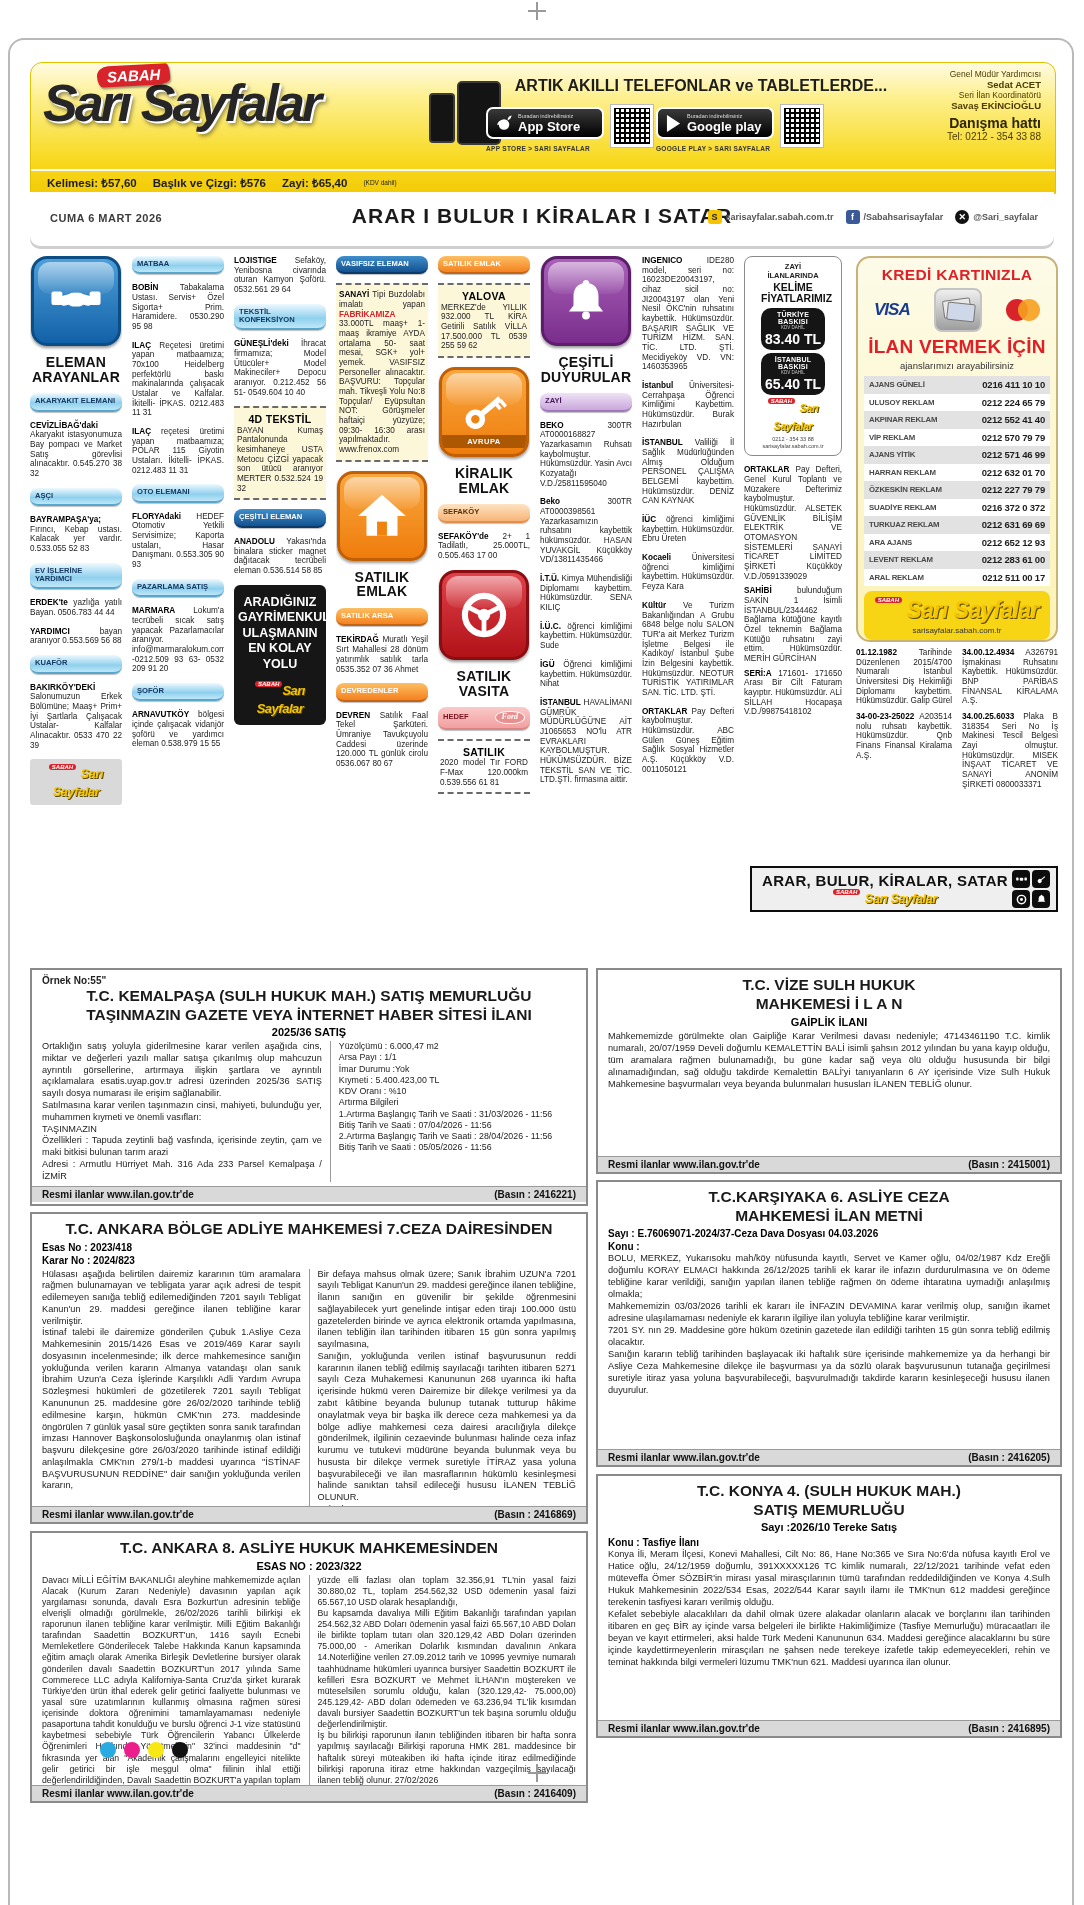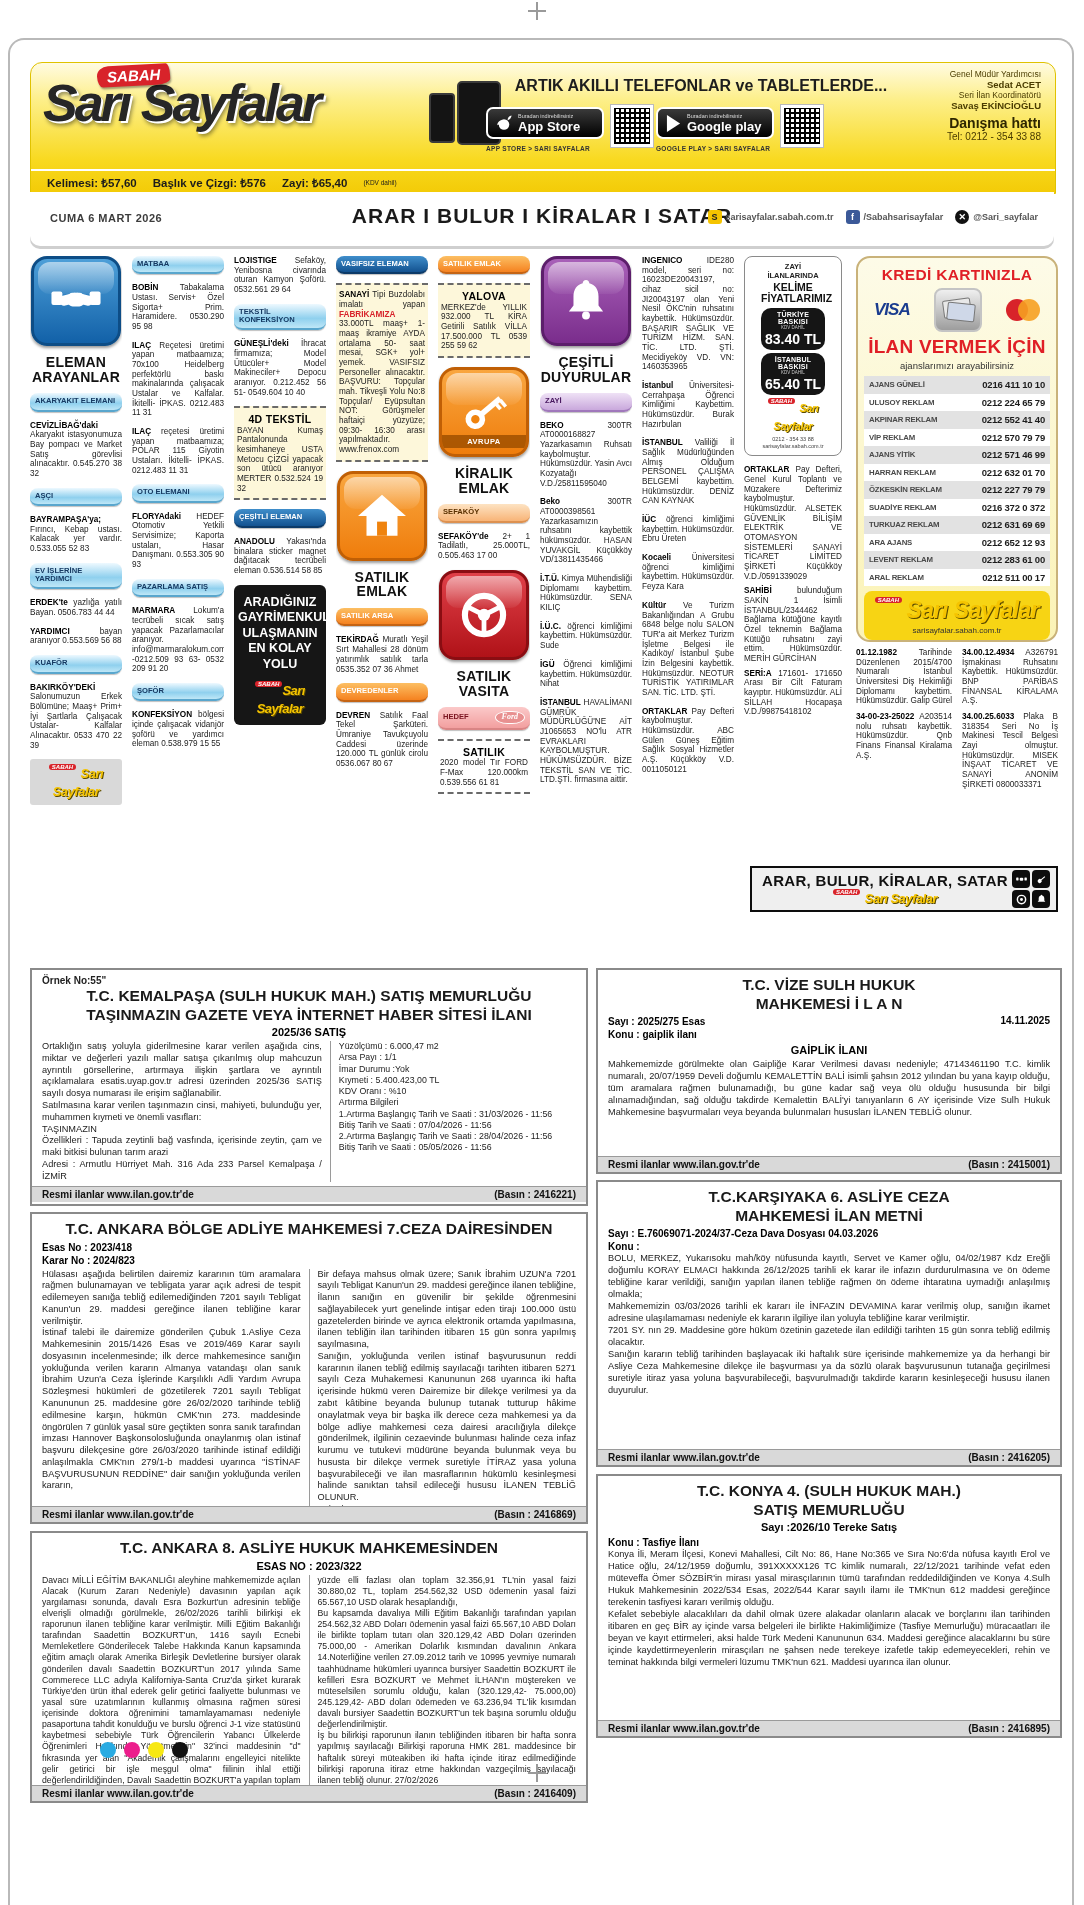--- a/index.html
+++ b/index.html
@@ -278,21 +278,21 @@
   <div class="bdg blue"><span>OTO ELEMANI</span></div>
 
   <div class="ad"><span class="lead">FLORYAdaki</span> <span>HEDEF Otomotiv Yetkili Servisimize; Kaporta ustaları, Hasar Danışmanı. 0.553.305 90 93</span>  </div>
 
   <div class="bdg blue"><span>PAZARLAMA SATIŞ</span></div>
 
   <div class="ad"><span class="lead">MARMARA</span> <span>Lokum'a tecrübeli sıcak satış yapacak Pazarlamacılar aranıyor. info@marmaralokum.com.tr -0212.509 93 63- 0532 209 91 20</span>  </div>
 
   <div class="bdg blue"><span>ŞOFÖR</span></div>
 
-  <div class="ad"><span class="lead">KONFEKSİYON</span> <span>bölgesi içinde çalışacak vidanjör şoförü ve yardımcı eleman 0.538.979 15 55</span>  </div>
+  <div class="ad"><span class="lead">ARNAVUTKÖY</span> <span>bölgesi içinde çalışacak vidanjör şoförü ve yardımcı eleman 0.538.979 15 55</span>  </div>
 
 </div>
     <div class="col c3">
 
   <div class="ad"><span class="lead">LOJİSTİĞE</span> <span>Sefaköy, Yenibosna civarında oturan Kamyon Şoförü. 0532.561 29 64</span>  </div>
 
   <div class="bdg blue"><span>TEKSTİL KONFEKSİYON</span></div>
 
   <div class="ad"><span class="lead">GÜNEŞLİ'deki</span> <span>İhracat firmamıza; Model Ütücüler+ Model Makineciler+ Depocu aranıyor. 0.212.452 56 51- 0549.604 10 40</span>  </div>
 
@@ -653,25 +653,20 @@
     </div>
     <div class="n-foot" style="position:absolute;left:0;right:0;bottom:0;margin:0;">
         <span>Resmi ilanlar www.ilan.gov.tr'de</span>
         <span>(Basın : 2416409)</span>
       </div>
   </div>
 
   <div class="notice" style="left:596px;top:968px;width:466px;height:206px;">
     <div class="n-title">T.C. VİZE SULH HUKUK
 MAHKEMESİ İ L A N</div>
-    <div class="n-metarow">
-      <span class="n-meta">Sayı : 2025/275 Esas
-Konu : gaiplik ilanı</span>
-      <span>14.11.2025</span>
-    </div>
     <div class="n-head">GAİPLİK İLANI</div>
     <div class="n-body">Mahkememizde görülmekte olan Gaipliğe Karar Verilmesi davası nedeniyle; 47143461190 T.C. kimlik numaralı, 20/07/1959 Develi doğumlu KEMALETTİN BALİ isimli şahsın 2012 yılından bu yana kayıp olduğu, tüm aramalara rağmen bulunamadığı, bu güne kadar sağ veya ölü olduğu hususunda bir bilgi alınamadığından, sağ olduğu takdirde Kemalettin BALİ'yi tanıyanların 6 AY içerisinde Vize Sulh Hukuk Mahkemesine başvurmaları veya beyanda bulunmaları hususları İLANEN TEBLİĞ olunur.</div>
     <div class="n-foot" style="position:absolute;left:0;right:0;bottom:0;margin:0;">
         <span>Resmi ilanlar www.ilan.gov.tr'de</span>
         <span>(Basın : 2415001)</span>
       </div>
   </div>
 
   <div class="notice" style="left:596px;top:1180px;width:466px;height:287px;">
     <div class="n-title">T.C.KARŞIYAKA 6. ASLİYE CEZA

